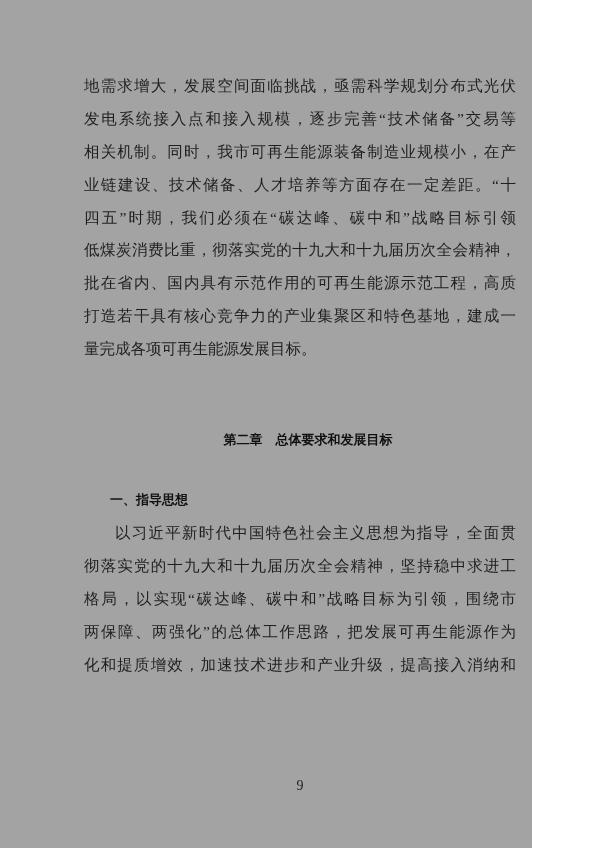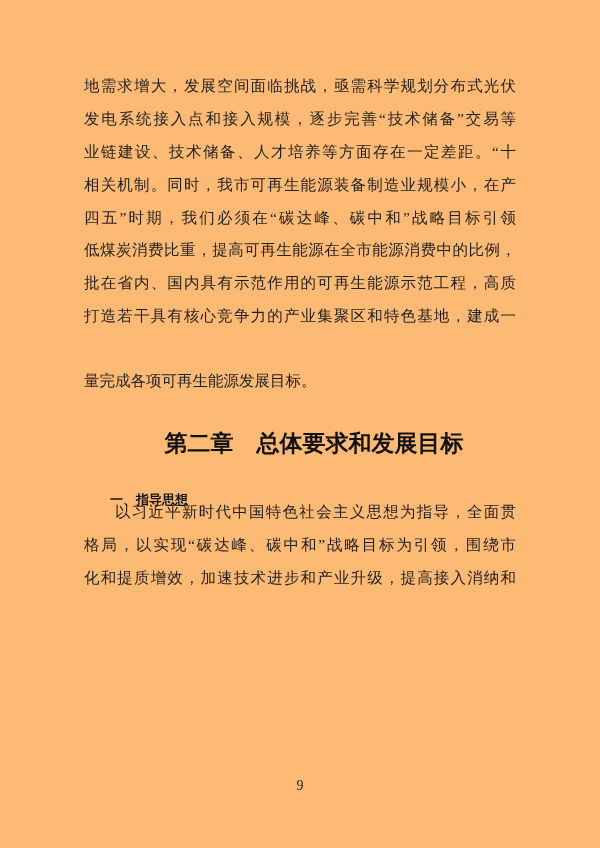--- a/index.html
+++ b/index.html
@@ -7,53 +7,52 @@
     width: 600px;
     height: 848px;
     background: #ffffff;
     position: relative;
     overflow: hidden;
     font-family: "Liberation Serif", serif;
   }
   .page {
     position: absolute;
     left: 0; top: 0;
-    width: 600px; height: 848px;
-    background: #fdba74;
+    width: 532px; height: 848px;
+    background: #a3a3a3;
   }
   .para {
     position: absolute;
     left: 84px;
     width: 432px;
     color: #1f1f1f;
   }
   .para .line {
     font-size: 15.5px;
     line-height: 32.9px;
     height: 32.9px;
     text-align: justify;
     text-align-last: justify;
     overflow: hidden;
   }
   .para .line.last {
     text-align-last: left;
-    margin-top: 32px;
   }
   .para .line.indent {
     text-indent: 2em;
   }
   .chapter-heading {
     position: absolute;
     left: 84px;
     top: 415px;
     width: 432px;
-    margin: 14px;
-    font-family: Liberation Mono, monospace;
+    margin: 8px;
+    font-family: Liberation Sans, sans-serif;
     font-weight: 700;
-    font-size: 23px;
+    font-size: 13px;
     line-height: 33px;
     text-align: center;
     color: #111111;
     white-space: pre;
   }
   .section-heading {
     position: absolute;
     left: 84px;
     top: 483px;
     width: 432px;
@@ -77,34 +76,36 @@
   }
 </style>
 </head>
 <body>
 
 <div class="page">
 
   <div class="para" style="top: 70px;">
       <div class="line">地需求增大，发展空间面临挑战，亟需科学规划分布式光伏</div>
       <div class="line">发电系统接入点和接入规模，逐步完善“技术储备”交易等</div>
+      <div class="line">相关机制。同时，我市可再生能源装备制造业规模小，在产</div>
       <div class="line">业链建设、技术储备、人才培养等方面存在一定差距。“十</div>
-      <div class="line">相关机制。同时，我市可再生能源装备制造业规模小，在产</div>
       <div class="line">四五”时期，我们必须在“碳达峰、碳中和”战略目标引领</div>
-      <div class="line">低煤炭消费比重，提高可再生能源在全市能源消费中的比例，</div>
+      <div class="line">低煤炭消费比重，彻落实党的十九大和十九届历次全会精神，</div>
       <div class="line">批在省内、国内具有示范作用的可再生能源示范工程，高质</div>
       <div class="line">打造若干具有核心竞争力的产业集聚区和特色基地，建成一</div>
       <div class="line last">量完成各项可再生能源发展目标。</div>
     </div>
 
   <h1 class="chapter-heading">第二章　总体要求和发展目标</h1>
 
   <h2 class="section-heading">一、指导思想</h2>
 
-  <div class="para" style="top: 496px;">
+  <div class="para" style="top: 517px;">
       <div class="line indent">以习近平新时代中国特色社会主义思想为指导，全面贯</div>
+      <div class="line">彻落实党的十九大和十九届历次全会精神，坚持稳中求进工</div>
       <div class="line">格局，以实现“碳达峰、碳中和”战略目标为引领，围绕市</div>
+      <div class="line">两保障、两强化”的总体工作思路，把发展可再生能源作为</div>
       <div class="line">化和提质增效，加速技术进步和产业升级，提高接入消纳和</div>
     </div>
 
   <div class="page-number">9</div>
 
 </div>
 
 </body></html>

